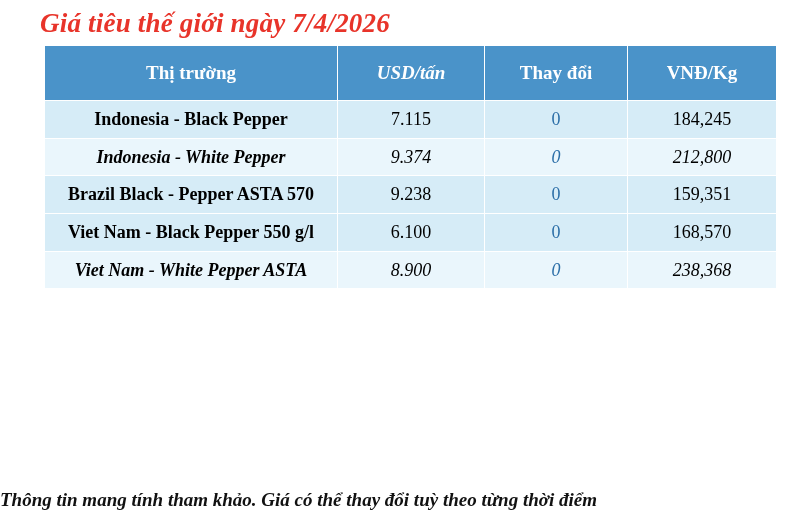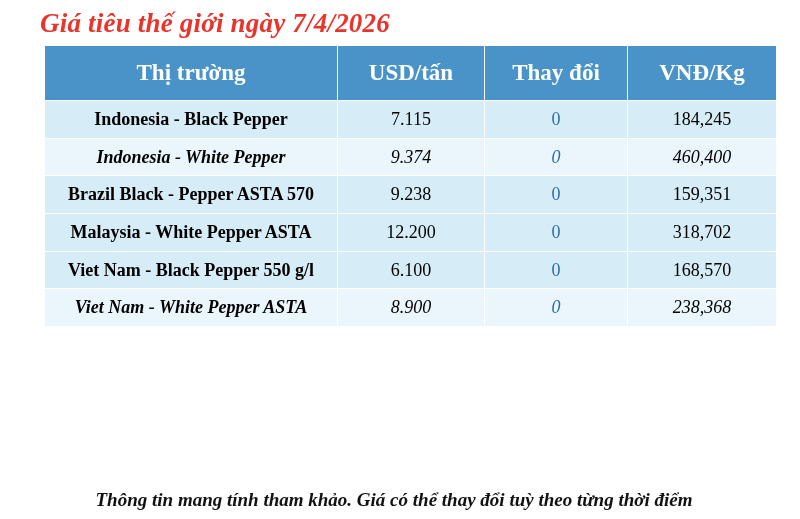--- a/index.html
+++ b/index.html
@@ -42,26 +42,26 @@
   table.price-table td {
     border: 1px solid #ffffff;
     text-align: center;
     vertical-align: middle;
   }
   thead th {
     background: #4a93c9;
     color: #ffffff;
     font-family: "Liberation Serif", serif;
     font-weight: bold;
-    font-size: 23px;
+    font-size: 19px;
     height: 46px;
     padding: 4px 2px;
   }
   .col-market { width: 288px; }
-  .col-usd    { width: 142px; }
+  .col-usd    { width: 142px; font-style: italic; }
   .col-change { width: 138px; }
   .col-vnd    { width: 144px; }
 
   tbody tr td {
     font-size: 18px;
     padding: 8px 4px;
     line-height: 1.15;
   }
   tbody tr.row-even td { background: #d6ecf7; }
   tbody tr.row-odd  td { background: #eaf6fc; font-style: italic; }
@@ -78,21 +78,21 @@
   }
   td.change {
     color: #2c6fa8;
     font-weight: normal;
   }
   .footnote {
     position: absolute;
     left: 0;
     right: 12px;
     bottom: 8px;
-    text-align: center;
+    text-align: left;
     font-family: "Liberation Serif", serif;
     font-style: italic;
     font-weight: bold;
     font-size: 19px;
     color: #111111;
   }
 </style>
 </head>
 <body>
 
@@ -114,33 +114,27 @@
         <tr class="row-even">
           <td class="market">Indonesia - Black Pepper</td>
           <td class="usd">7.115</td>
           <td class="change">0</td>
           <td class="vnd">184,245</td>
         </tr>
         <tr class="row-odd">
           <td class="market">Indonesia - White Pepper</td>
           <td class="usd">9.374</td>
           <td class="change">0</td>
-          <td class="vnd">460,400</td>
+          <td class="vnd">212,800</td>
         </tr>
         <tr class="row-even">
           <td class="market">Brazil Black - Pepper ASTA 570</td>
           <td class="usd">9.238</td>
           <td class="change">0</td>
           <td class="vnd">159,351</td>
-        </tr>
-        <tr class="row-even">
-          <td class="market">Malaysia - White Pepper ASTA</td>
-          <td class="usd">12.200</td>
-          <td class="change">0</td>
-          <td class="vnd">318,702</td>
         </tr>
         <tr class="row-even">
           <td class="market">Viet Nam - Black Pepper 550 g/l</td>
           <td class="usd">6.100</td>
           <td class="change">0</td>
           <td class="vnd">168,570</td>
         </tr>
         <tr class="row-odd">
           <td class="market">Viet Nam - White Pepper ASTA</td>
           <td class="usd">8.900</td>

